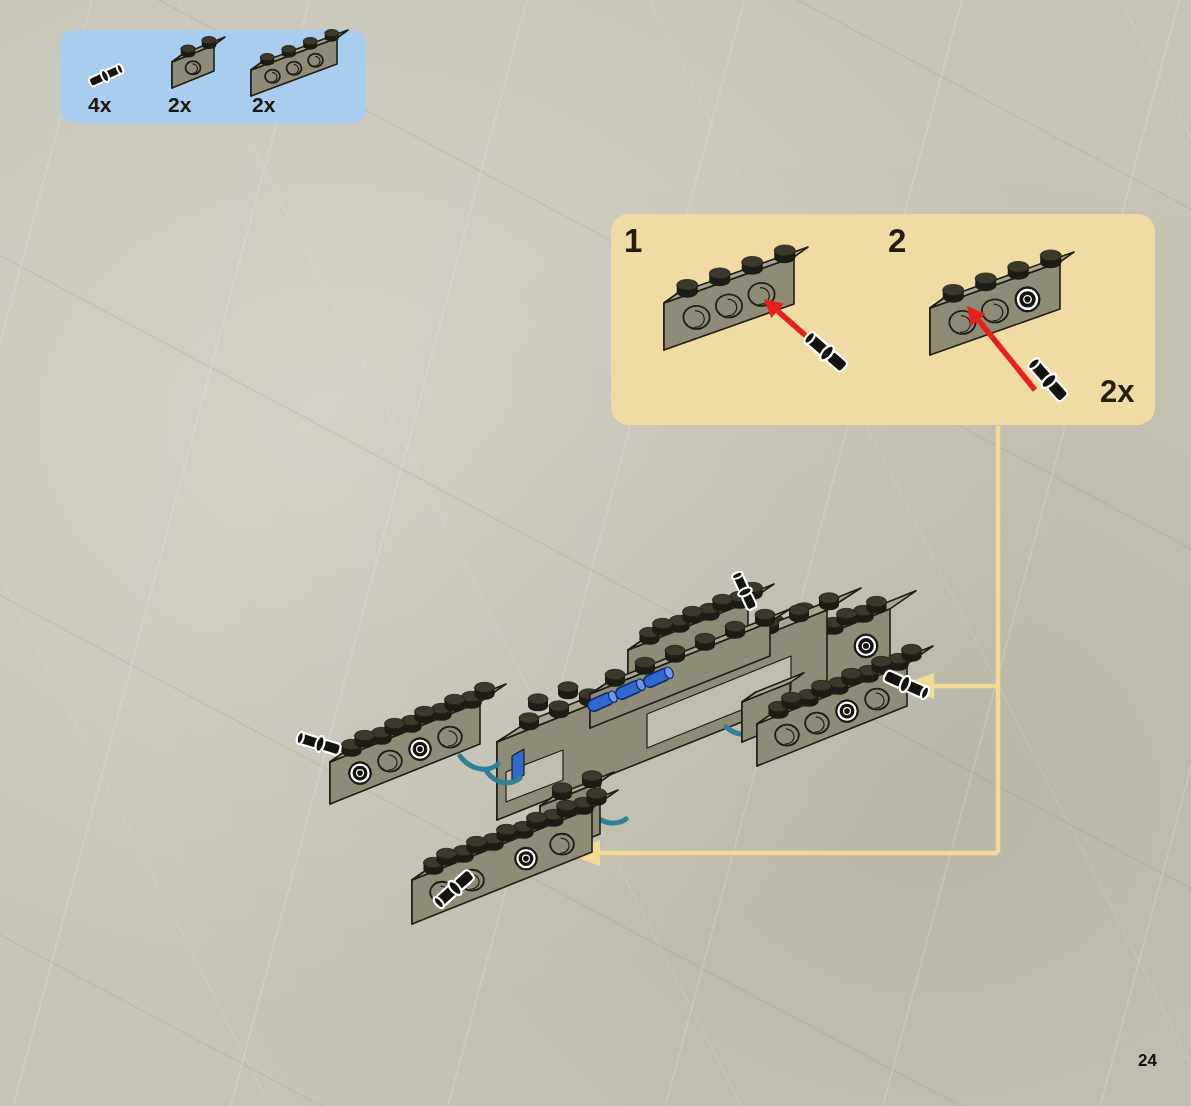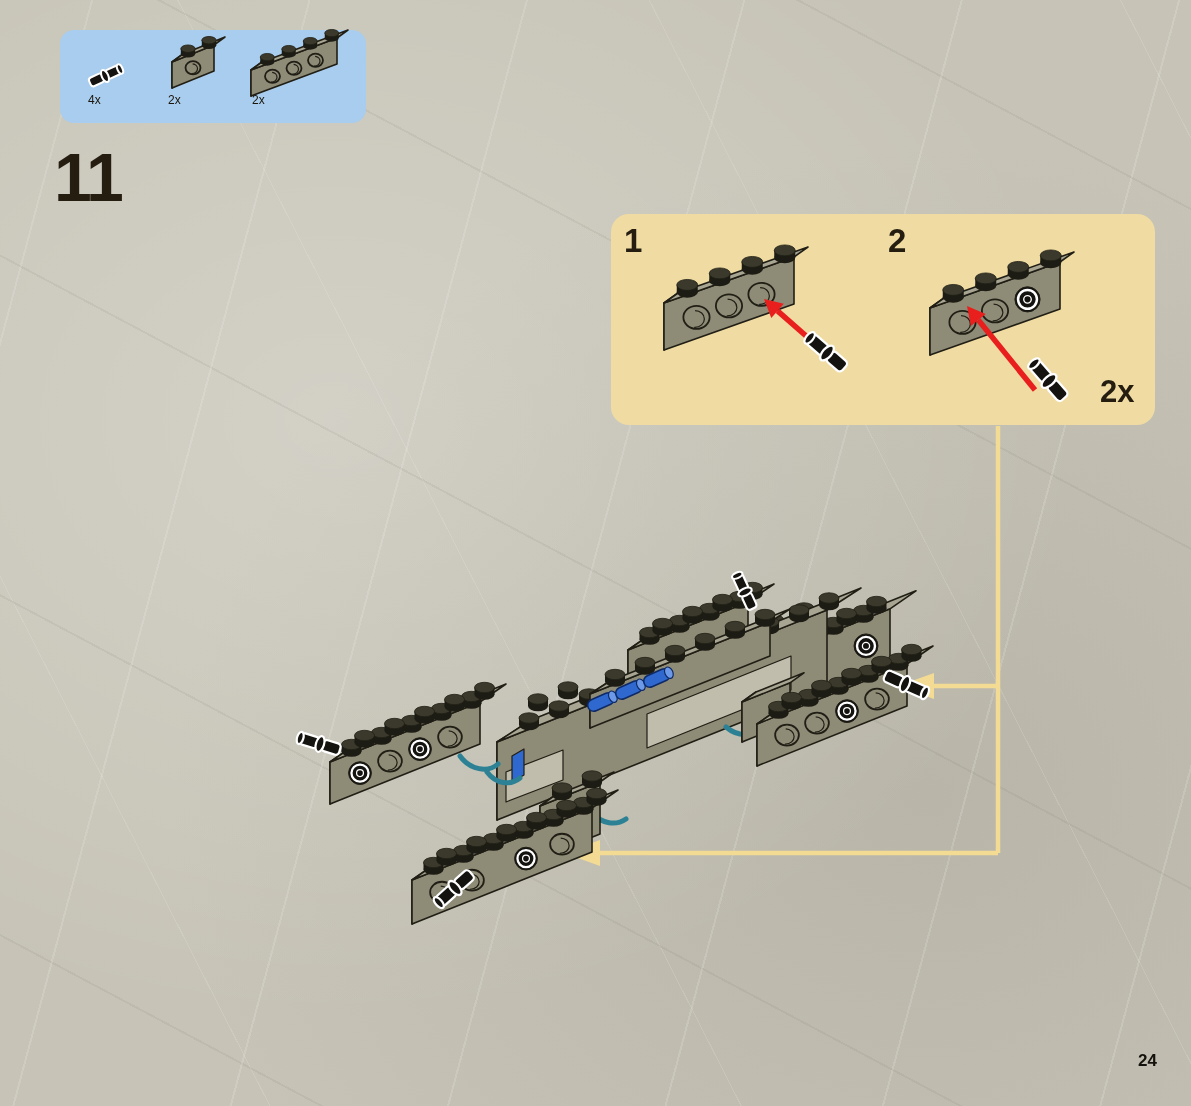--- a/index.html
+++ b/index.html
@@ -11,39 +11,38 @@
       repeating-linear-gradient(28deg, transparent 0 150px, rgba(112,110,97,.10) 150px 152px, transparent 152px 300px),
       repeating-linear-gradient(63deg, transparent 0 240px, rgba(255,255,255,.12) 240px 241px, transparent 241px 420px),
       radial-gradient(ellipse at 28% 38%, rgba(255,255,255,.22), rgba(0,0,0,0) 62%),
       radial-gradient(ellipse at 78% 72%, rgba(128,126,113,.20), rgba(0,0,0,0) 58%);
   }
   .parts-box{position:absolute;left:60px;top:30px;width:306px;height:93px;
     background:#a8cdee;border-radius:14px;z-index:1}
   .callout-box{position:absolute;left:611px;top:214px;width:544px;height:211px;
     background:#f0dca3;border-radius:18px;z-index:1}
   #art{position:absolute;left:0;top:0;z-index:5;pointer-events:none}
-  .qty-label{position:absolute;font-weight:normal;font-size:12px;color:#1b150b;z-index:7}
+  .qty-label{position:absolute;font-weight:bold;font-size:21px;color:#1b150b;z-index:7}
   .big-num{position:absolute;font-weight:bold;color:#241d10;z-index:7}
   #stepnum{left:54px;top:138px;font-size:68px;letter-spacing:-2px}
   #sub1{left:624px;top:222px;font-size:33px}
   #sub2{left:888px;top:222px;font-size:33px}
   #qty2x{left:1100px;top:374px;font-size:31px}
   #pagenum{position:absolute;left:1138px;top:1051px;font-size:17px;font-weight:bold;color:#14120c;z-index:7}
 </style>
 </head>
 <body>
 
 <div class="page">
 
   <div class="parts-box"></div>
   <div class="qty-label" style="left:88px;top:93px">4x</div>
   <div class="qty-label" style="left:168px;top:93px">2x</div>
   <div class="qty-label" style="left:252px;top:93px">2x</div>
 
-  <div class="big-num" id="stepnum">11</div>
 
   <div class="callout-box"></div>
   <div class="big-num" id="sub1">1</div>
   <div class="big-num" id="sub2">2</div>
   <div class="big-num" id="qty2x">2x</div>
 
   <svg id="art" width="1191" height="1106" viewBox="0 0 1191 1106">
       <g>
         <g transform="translate(105,76) rotate(-25)">
           <rect x="-16.56" y="-4.68" width="14.399999999999999" height="9.36" rx="2.88" fill="#141310" stroke="#ffffff" stroke-width="2.076"></rect>

